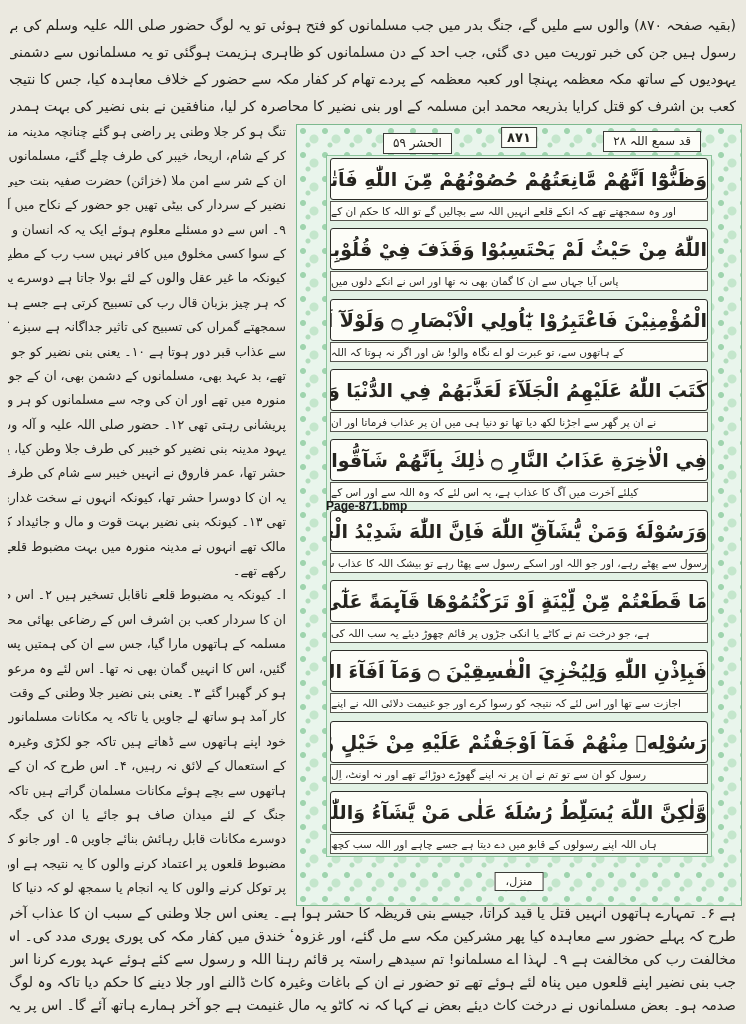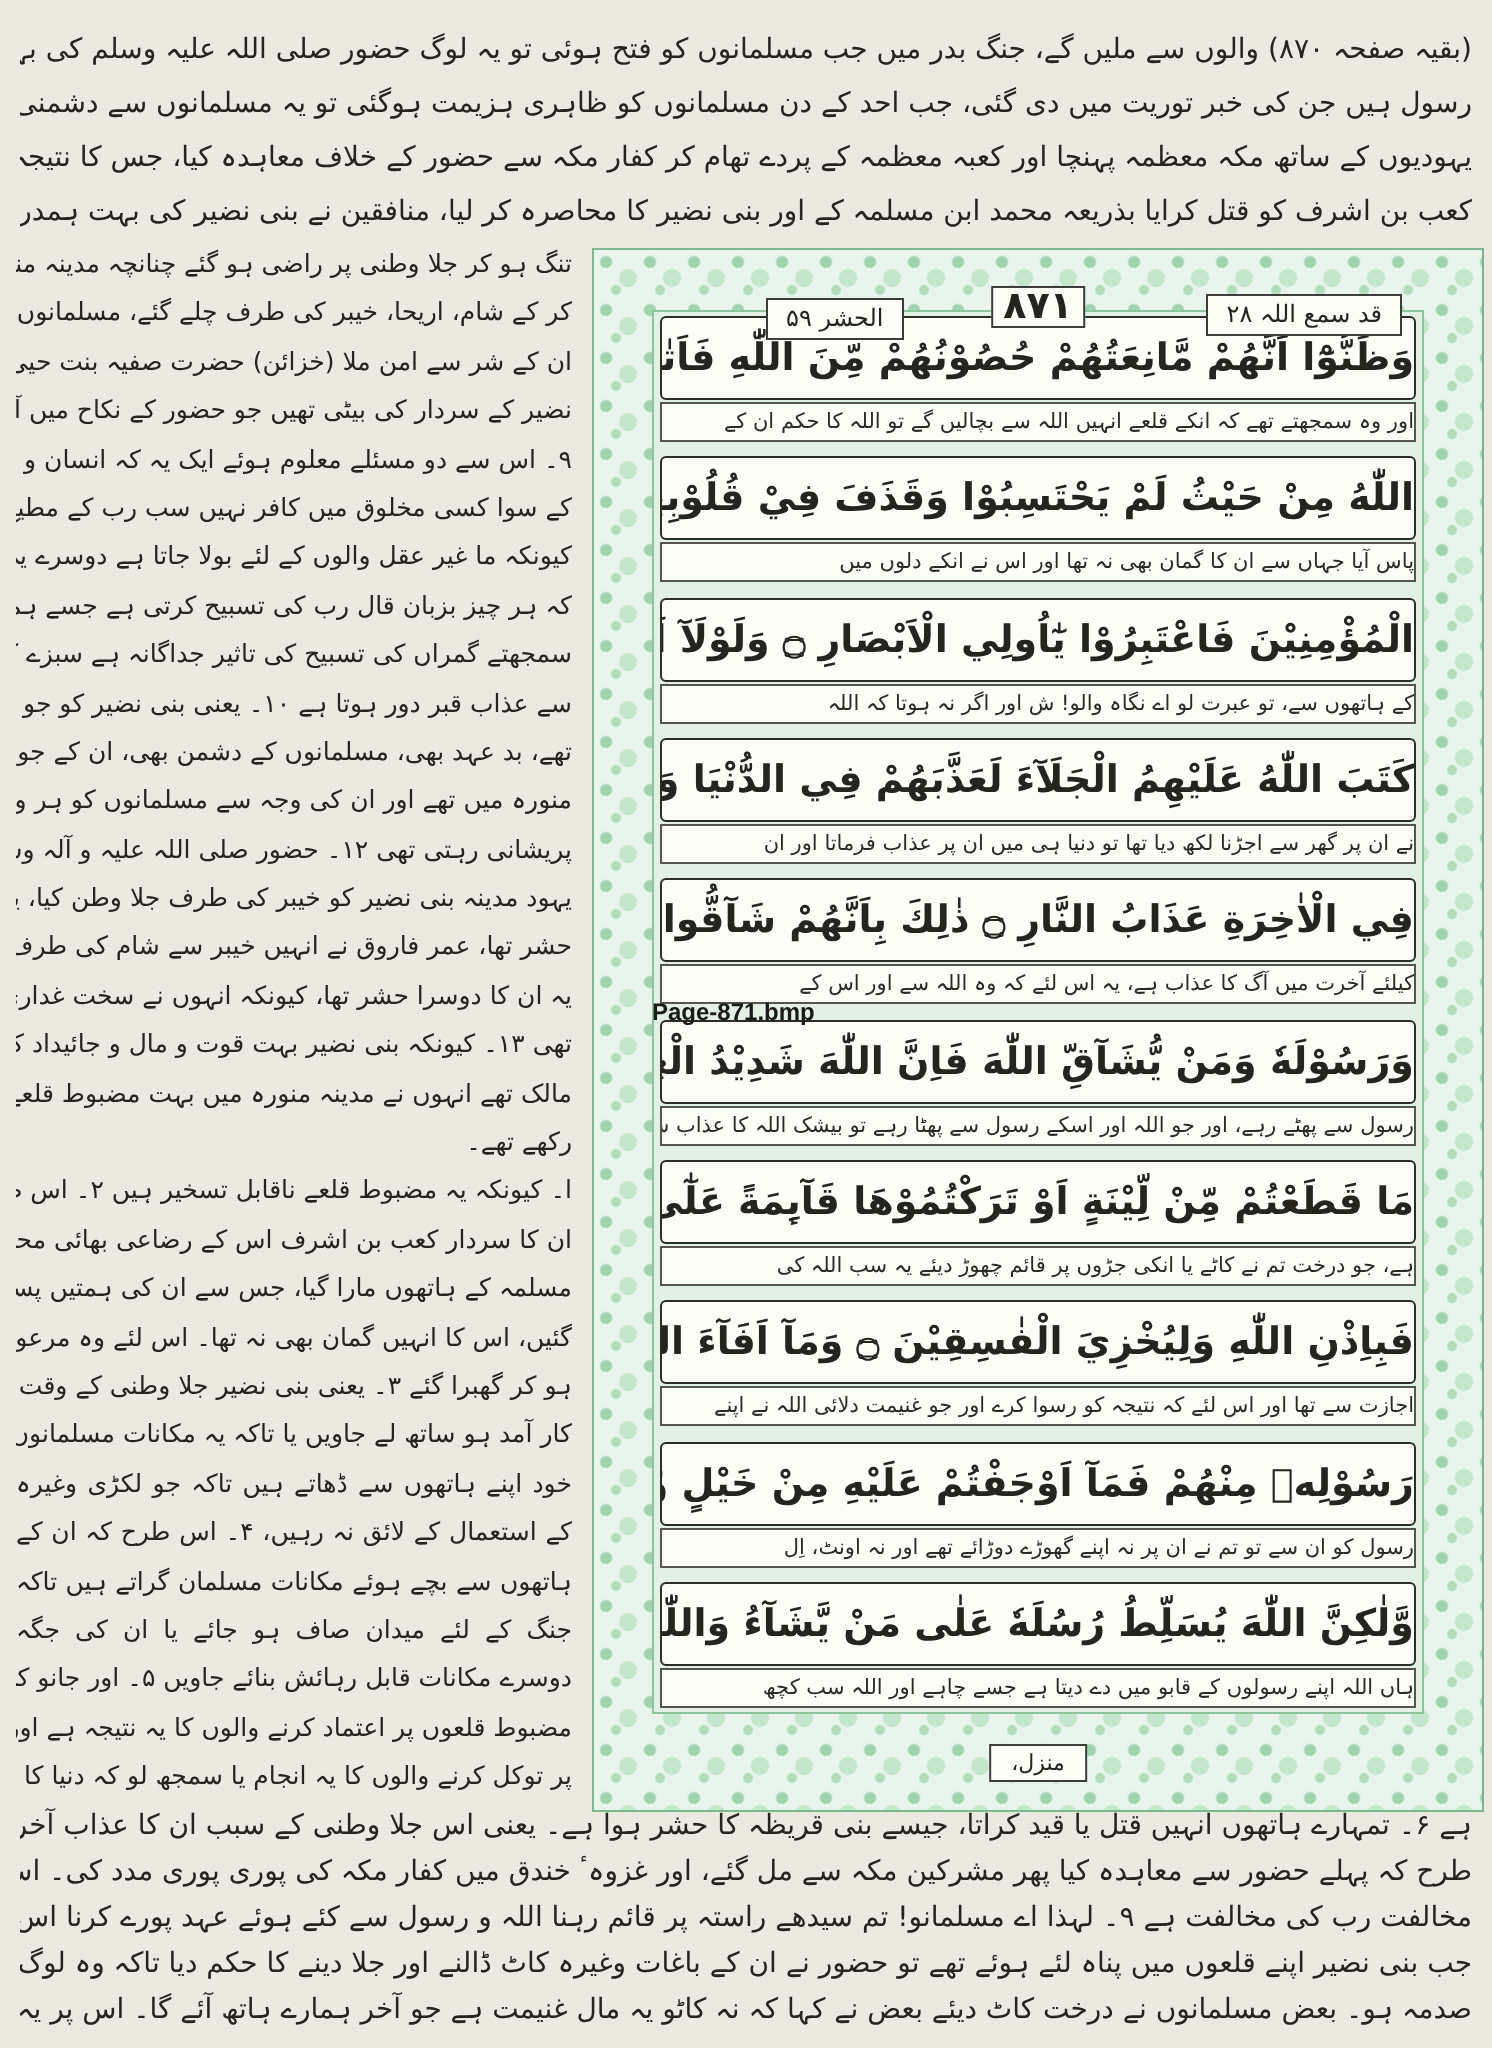--- a/index.html
+++ b/index.html
@@ -66,24 +66,23 @@
   .hdr-box{
     position:absolute;
     background:#fdfdf8;
     border:1px solid #3c3c38;
     font-size:12px;
     line-height:17px;
     padding:1px 9px;
     white-space:nowrap;
     z-index:3;
     direction:rtl;
-    margin-top:16px;
   }
   .hdr-juz{top:6px;right:40px;}
-  .hdr-page{top:2px;left:50%;transform:translateX(-50%);font-size:19px;font-weight:bold;padding:1px 5px;}
+  .hdr-page{top:2px;left:50%;transform:translateX(-50%);font-size:13px;font-weight:bold;padding:1px 5px;}
   .hdr-surah{top:8px;left:86px;}
   .manzil-box{
     position:absolute;
     bottom:14px;left:50%;transform:translateX(-50%);
     background:#fdfdf8;border:1px solid #3c3c38;
     font-size:11px;line-height:15px;padding:1px 10px;
     white-space:nowrap;z-index:3;
   }
   .verse-pair{display:flex;flex-direction:column;}
   .ayah{
@@ -95,21 +94,21 @@
     text-align:center;
     white-space:nowrap;overflow:hidden;
     direction:rtl;
   }
   .tarjuma{
     background:#fdfdf8;
     border:1px solid #55554e;
     margin-top:1px;
     height:18px;line-height:18px;
     font-size:10.5px;
-    text-align:right;
+    text-align:left;
     white-space:nowrap;overflow:hidden;
     direction:rtl;
     color:#2b2a25;
   }
   
   .file-label{
     position:absolute;
     top:499px;left:326px;
     font-family:"Liberation Sans",sans-serif;
     font-size:12px;font-weight:bold;

